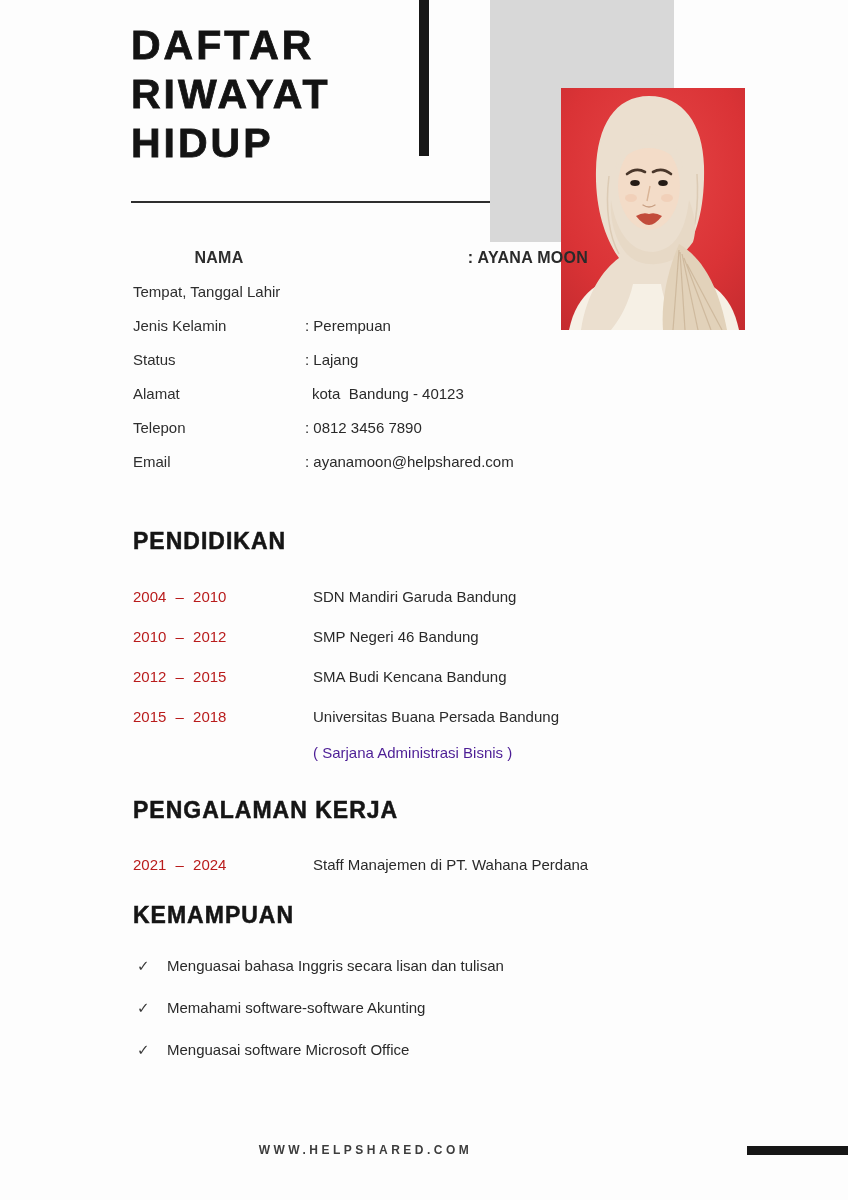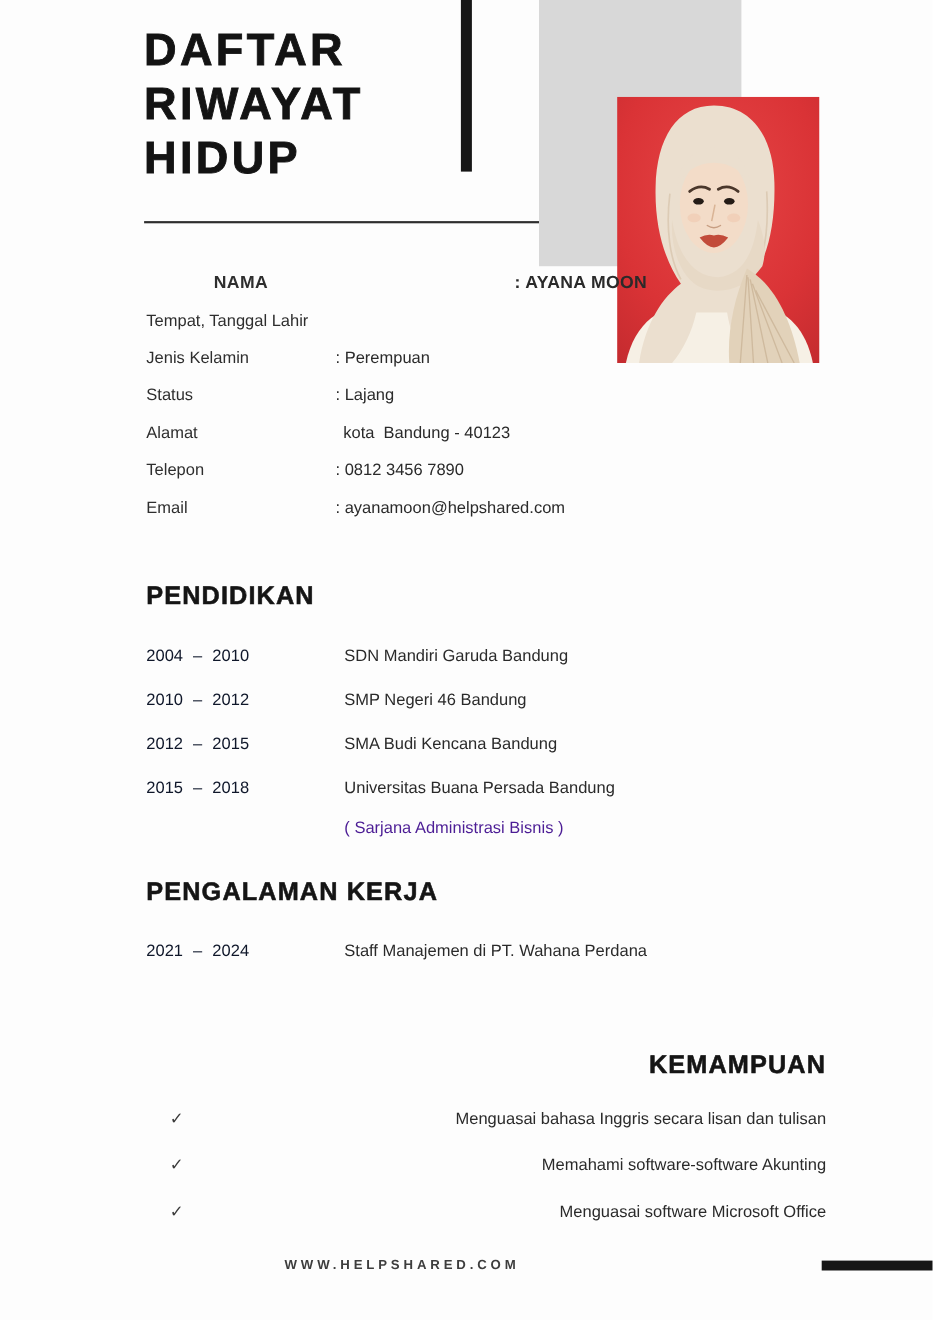--- a/index.html
+++ b/index.html
@@ -32,27 +32,27 @@
   .p-value .line2 { display:block; white-space:pre-wrap; padding-left:7px; }
 
   
   .section { position:absolute; left:133px; width:618px; }
   .sec-heading {
     font-size:23px; line-height:26px; font-weight:800; letter-spacing:1px;
     color:#151515; -webkit-text-stroke:0.5px #151515; margin:0;
   }
   .sec-education { top:528px; }
   .sec-experience { top:797px; }
-  .sec-skills { top:954px;text-align:right; }
+  .sec-skills { top:902px; }
 
   .rows-2col { margin-top:33px; font-size:15px; }
   .sec-experience .rows-2col { margin-top:32px; }
   .r-row { display:flex; line-height:20px; margin-bottom:20px; }
   .sec-experience .r-row { margin-bottom:18px; }
-  .r-period { width:180px; flex:0 0 180px; word-spacing:5px; color:#0f172a; }
+  .r-period { width:180px; flex:0 0 180px; word-spacing:5px; color:#b91c1c; }
   .r-text { flex:1; color:#2a2a2a; }
   .r-note { margin-left:180px; line-height:20px; margin-top:-4px; color:#4c1d95; }
 
   
   .skill-list { margin-top:28px; font-size:15px; }
   .skill-item { display:flex; line-height:20px; margin-bottom:22px; }
   .check { width:30px; flex:0 0 30px; padding-left:4px; color:#3a3a3a; font-size:15px; }
   .skill-text { flex:1; color:#2a2a2a; }
 
   

